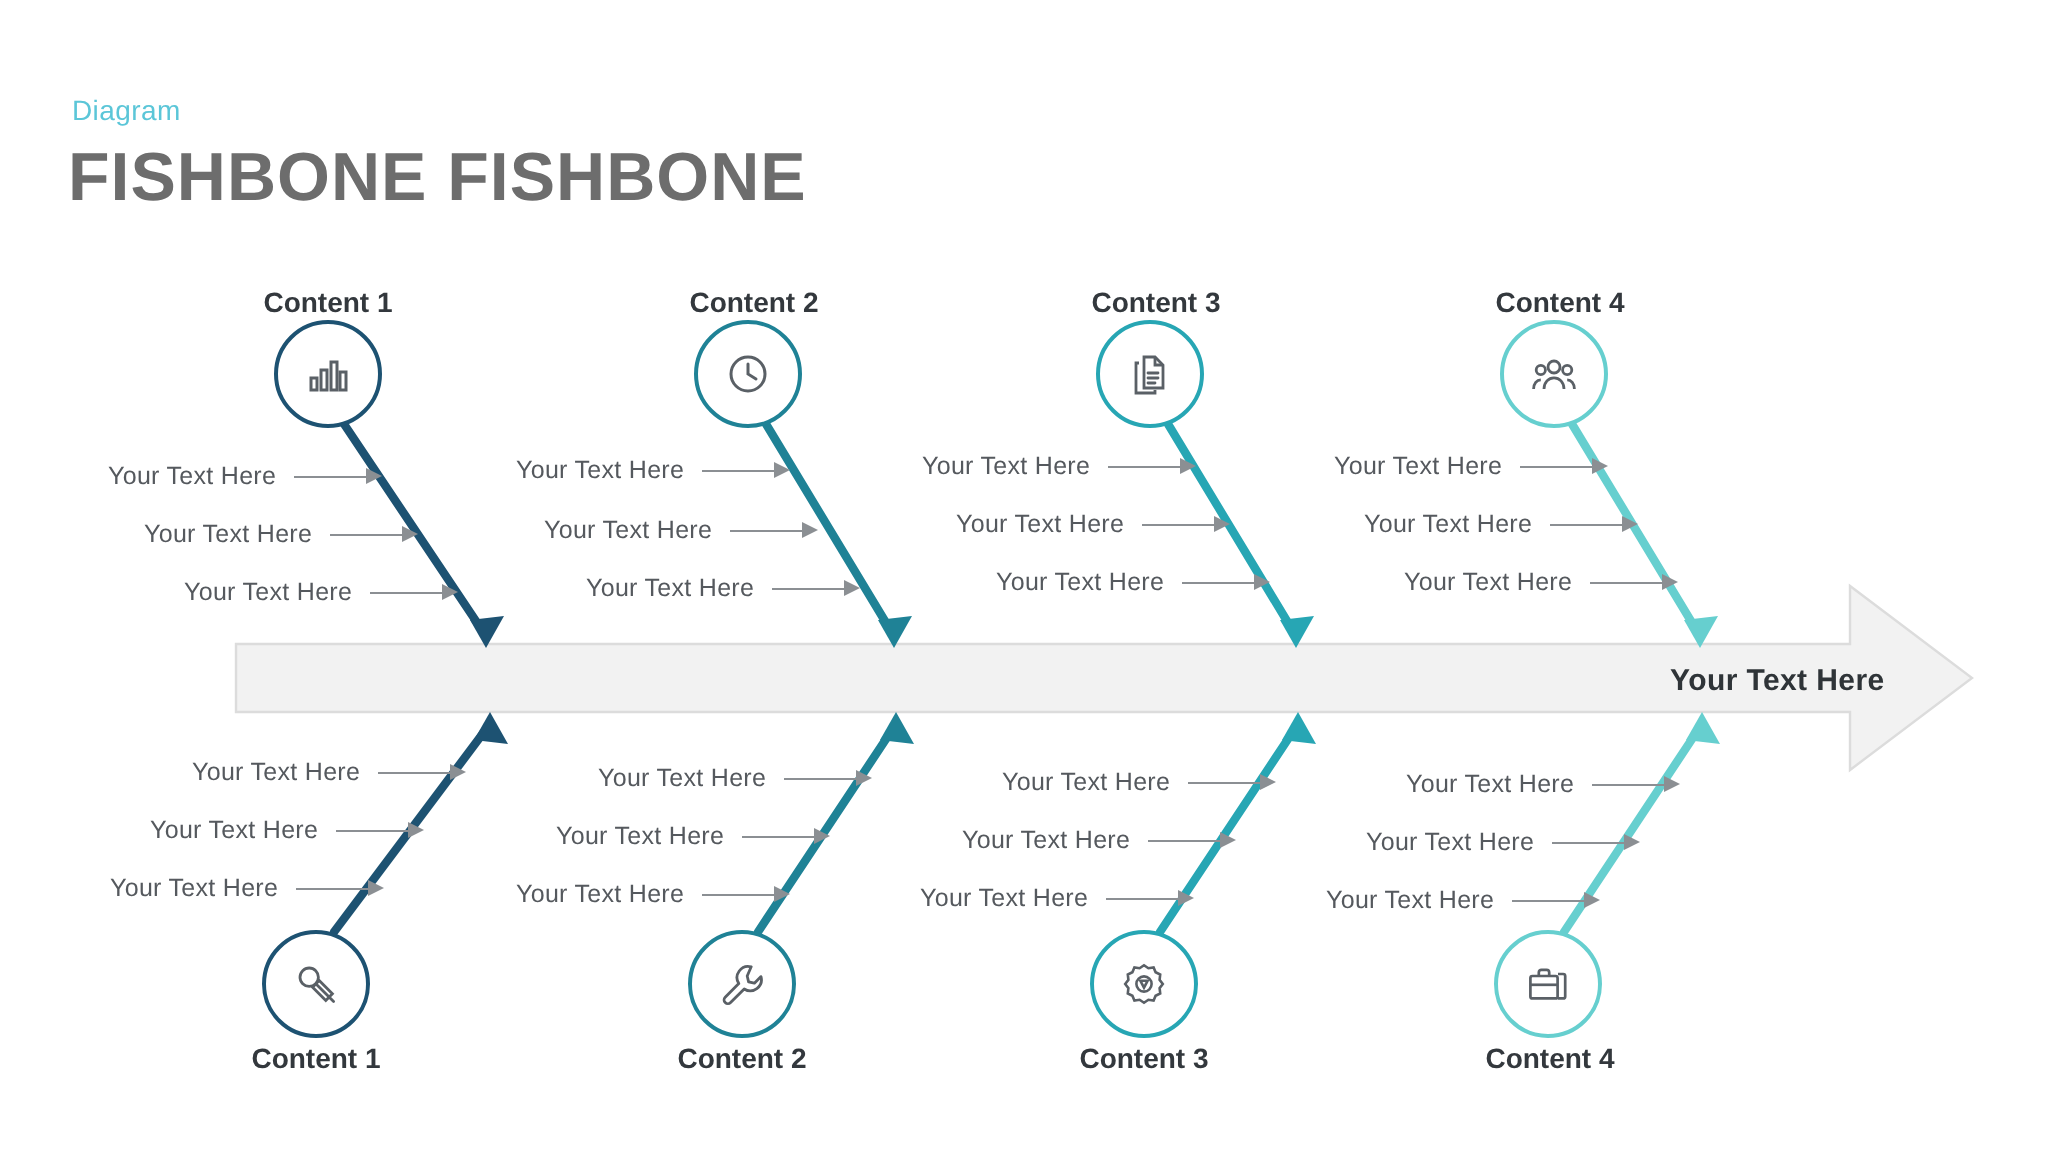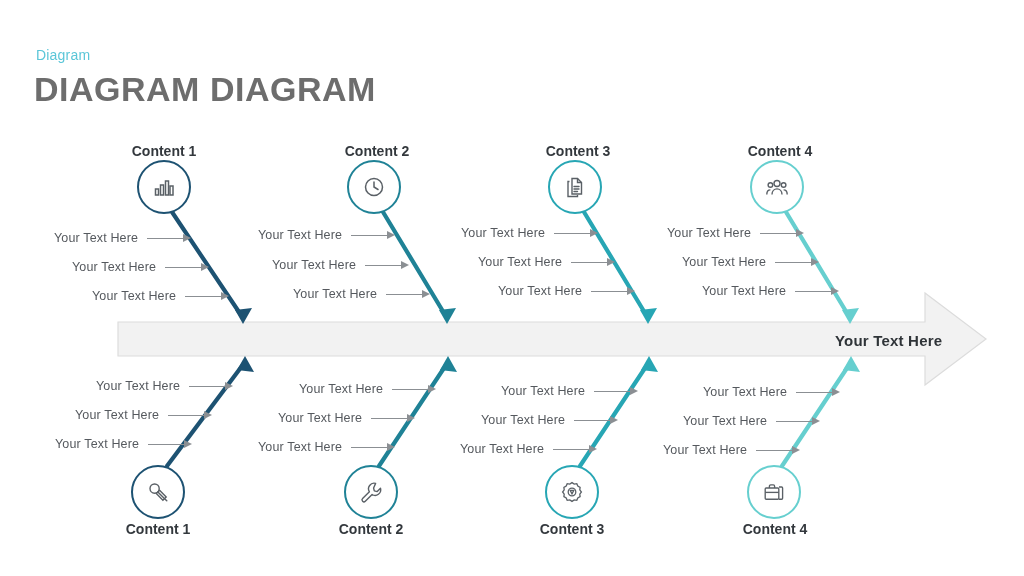--- a/index.html
+++ b/index.html
@@ -125,21 +125,21 @@
     white-space: nowrap;
     letter-spacing: .2px;
   }
 </style>
 </head>
 <body>
 
 <div id="slide">
 
   <div class="eyebrow">Diagram</div>
-  <div class="main-title">DIAGRAM DIAGRAM</div>
+  <div class="main-title">FISHBONE FISHBONE</div>
 
   <svg id="canvas" viewBox="0 0 1024 576">
 
     <g>
       <path d="M118,322 L925,322 L925,293 L986,339 L925,385 L925,356 L118,356 Z" fill="#f2f2f2" stroke="#dcdcdc" stroke-width="1.2"></path>
     </g>
 
     <g stroke-linecap="round" fill="none">
       <line x1="172" y1="212" x2="243" y2="318" stroke="#1d5272" stroke-width="4.2"></line>
       <line x1="383" y1="212" x2="447" y2="318" stroke="#1f8296" stroke-width="4.2"></line>

